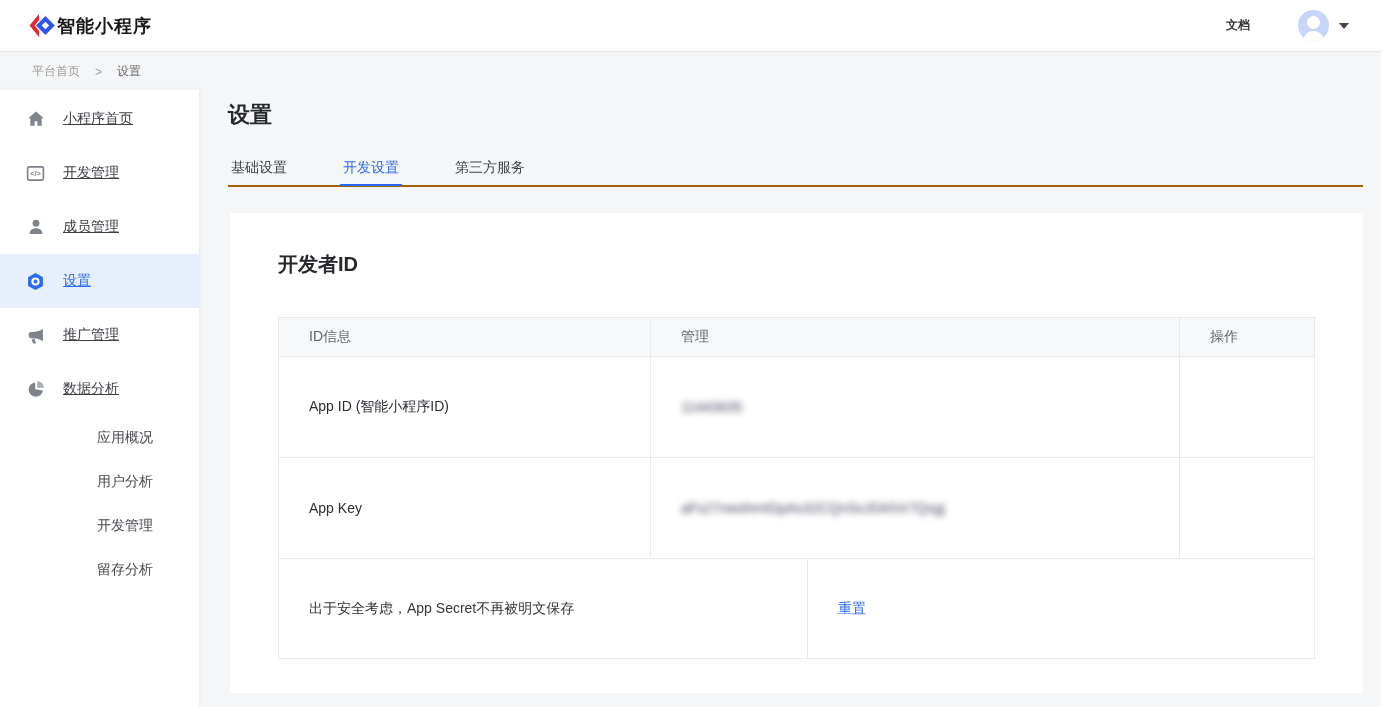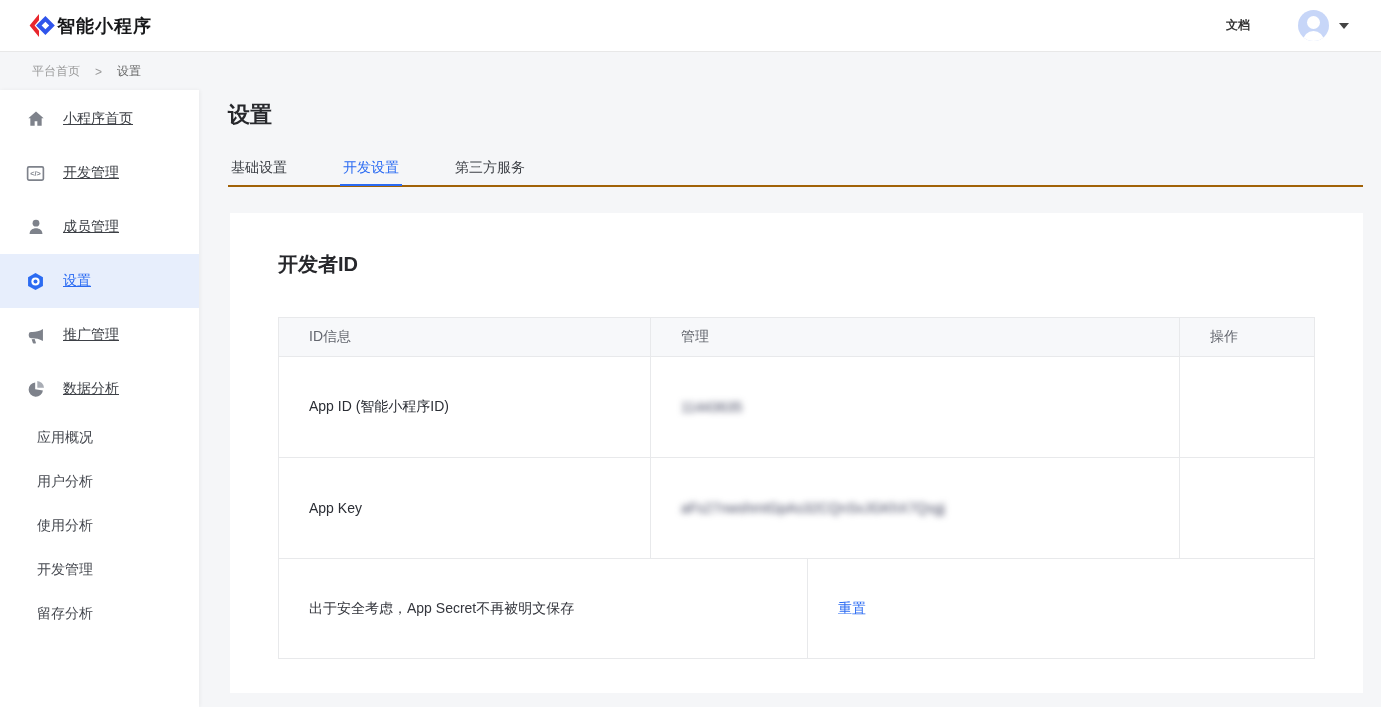--- a/index.html
+++ b/index.html
@@ -46,21 +46,21 @@
     position: absolute; top: 90px; left: 0; width: 199px; bottom: 0;
     background: #fff; box-shadow: 1px 0 4px rgba(0,0,0,0.05);
     padding-top: 2px; z-index: 4;
   }
   .nav-item { height: 54px; display: flex; align-items: center; padding-left: 25px; cursor: pointer; }
   .nav-icon { width: 21px; height: 21px; margin-right: 17px; display: flex; align-items: center; justify-content: center; flex: none; }
   .nav-label { font-size: 14px; color: #3d4046; text-decoration: underline; }
   .nav-item.active { background: #e7eefc; }
   .nav-item.active .nav-label { color: #2b6bf2; }
   .ai-glyph { font-size: 17px; color: #8a8e97; letter-spacing: 1px; }
-  .sub-item { height: 44px; display: flex; align-items: center; padding-left: 37px; font-size: 14px; color: #45484f; cursor: pointer; }
+  .sub-item { height: 44px; display: flex; align-items: center; padding-left: 97px; font-size: 14px; color: #45484f; cursor: pointer; }
 
   
   .page-title { position: absolute; left: 228px; top: 100px; font-size: 22px; font-weight: 600; color: #27282c; }
   .tabs {
     position: absolute; left: 228px; top: 151px; width: 1135px; height: 36px;
     display: flex; border-bottom: 2px solid #a16207;
   }
   .tab {
     position: relative; display: flex; align-items: center; height: 100%;
     margin-right: 50px; padding: 0 3px; font-size: 14px; color: #3d4046; cursor: pointer;
@@ -180,21 +180,20 @@
       <svg width="20" height="20" viewBox="0 0 24 24" fill="#7e828b">
         <path d="M11 4.2a8.6 8.6 0 1 0 9.3 9.6L11 12.3Z"></path>
         <path d="M13.6 2.4a8.8 8.8 0 0 1 8 8h-8Z" fill="#a9adb5"></path>
       </svg>
     </span>
     <span class="nav-label">数据分析</span>
   </div>
 
   <div class="sub-item">应用概况</div>
   <div class="sub-item">用户分析</div>
-  <div class="sub-item">使用分析</div>
   <div class="sub-item">开发管理</div>
   <div class="sub-item">留存分析</div>
 </div>
 
 <div class="page-title">设置</div>
 
 <div class="tabs">
   <div class="tab">基础设置</div>
   <div class="tab active">开发设置</div>
   <div class="tab">第三方服务</div>

